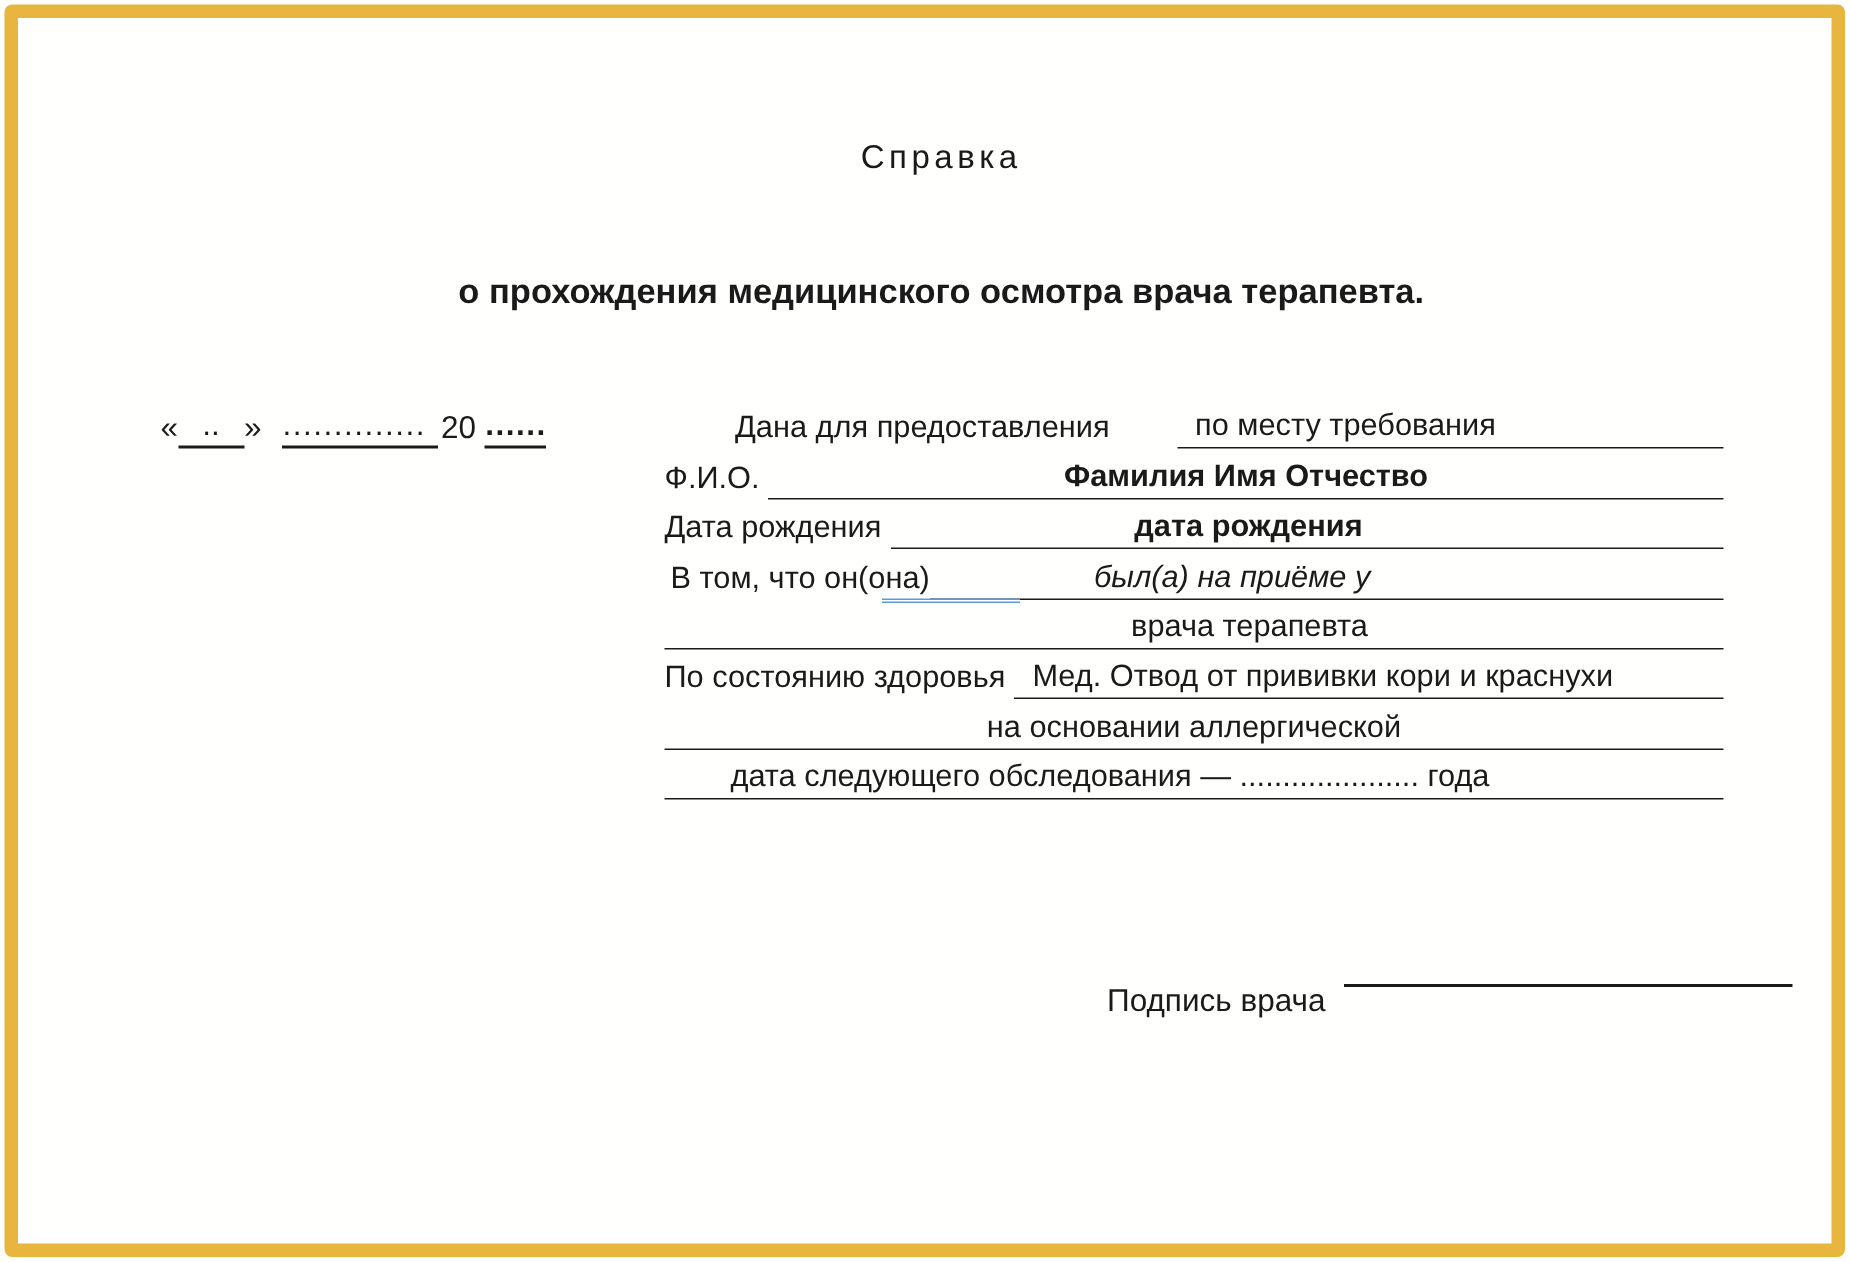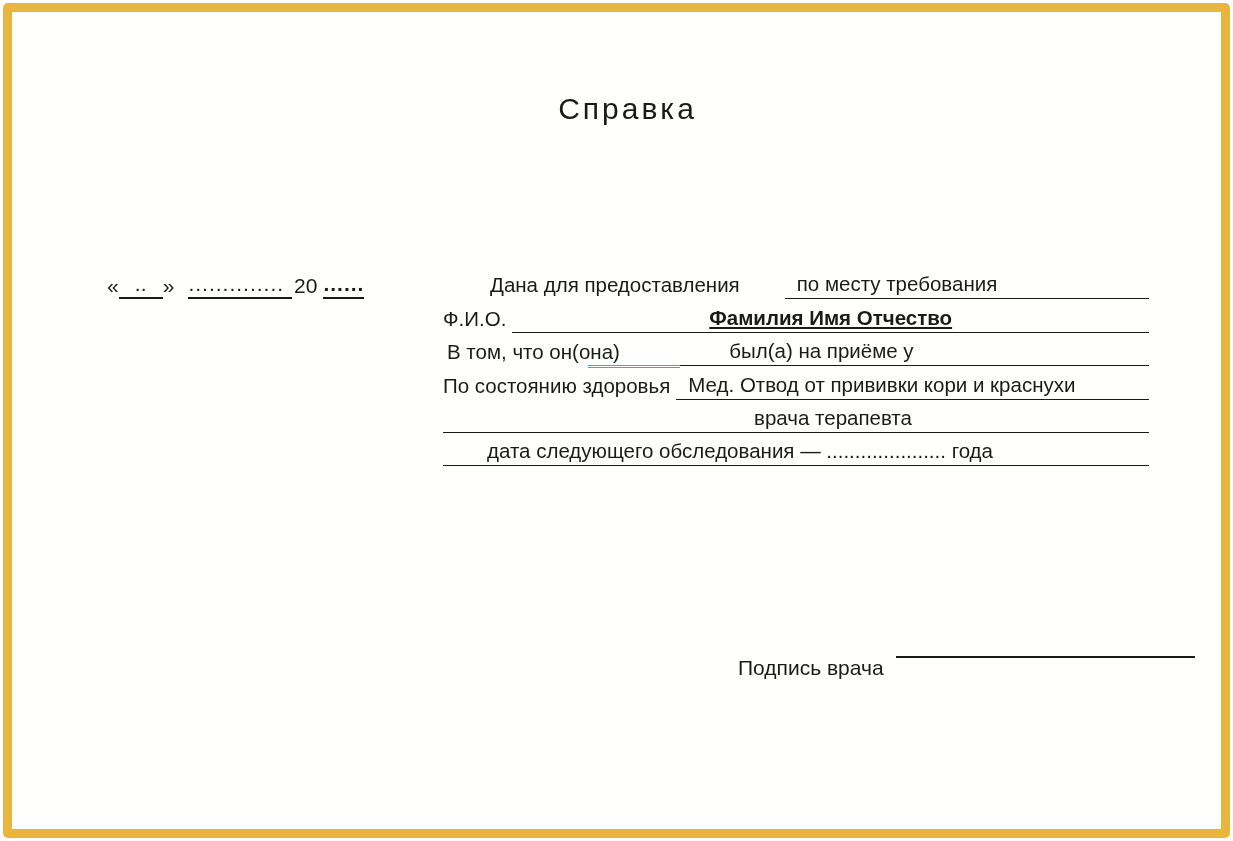--- a/index.html
+++ b/index.html
@@ -6,21 +6,21 @@
   .page {
     position:relative; width:1233px; height:841px; overflow:hidden;
     font-family:"Liberation Sans", sans-serif; color:#1a1a1a; background:#fffffe;
   }
   .paper-border {
     position:absolute; inset:3px; border:9px solid #E8B53E; border-radius:5px;
     pointer-events:none;
   }
   .doc-title {
     position:absolute; top:92px; left:0; width:100%; padding-left:22px; box-sizing:border-box;
-    text-align:center; font-size:30px; letter-spacing:3px; font-weight:400;
+    text-align:center; font-size:22px; letter-spacing:3px; font-weight:400;
   }
   .doc-subtitle {
     position:absolute; top:181px; left:0; width:100%; padding-left:22px; box-sizing:border-box;
     text-align:center; font-size:23px; font-weight:700;
   }
   
   .date-block {
     position:absolute; left:107px; top:268px; height:31px;
     display:flex; align-items:flex-end; font-size:21px; white-space:pre;
   }
@@ -31,28 +31,28 @@
   .year-blank { font-weight:700; margin-left:6px; letter-spacing:1px; }
   .century { margin-left:2px; }
   
   .form { position:absolute; left:443px; top:266px; width:706px; font-size:20.5px; }
   .row { position:relative; display:flex; align-items:flex-end; height:33.4px; white-space:nowrap;justify-content:space-between; }
   .row .label { padding-bottom:2px; flex:0 0 auto; }
   .fill {
     flex:1 1 auto; border-bottom:1.7px solid #1a1a1a;
     text-align:center; padding-bottom:2px; overflow:hidden;
   }
-  .b { font-weight:700;text-decoration:underline; }
+  .b { font-weight:700; }
   .indent47 { padding-left:47px; }
   .indent4  { padding-left:4px; }
   .ml45 { margin-left:45px; }
   .ml6  { margin-left:6px; }
   .left-fill { text-align:left; padding-left:12px; }
   .shiftL78  { padding-right:78px; }
-  .shiftL126 { padding-right:126px; }
+  .shiftL126 { padding-right:126px;font-style:italic; }
   .shiftR74  { padding-left:74px; }
   .textrow { text-align:left; }
   .pl29 { padding-left:29px; }
   .pl44 { padding-left:44px; }
   .grammar-line {
     position:absolute; left:145px; bottom:-2px; width:92px; height:0;
     border-bottom:3px double #5B9BD5;
   }
   
   .signature { position:absolute; left:738px; top:656px; width:457px; height:33px;
@@ -60,20 +60,21 @@
   .signature .label { padding-bottom:2px; }
   .signature .line { flex:1; margin-left:12px; border-bottom:2px solid #1a1a1a; }
 </style>
 </head>
 <body>
 
 <div class="page">
   <div class="paper-border"></div>
 
   <div class="doc-title">Справка</div>
+  <div class="doc-subtitle">о прохождения медицинского осмотра врача терапевта.</div>
 
   <div class="date-block">
     <span class="seg">«</span>
     <span class="seg ul day-blank">..</span>
     <span class="seg">»</span>
     <span class="seg ul month-blank">..............</span>
     <span class="seg century">20</span>
     <span class="seg ul year-blank">......</span>
   </div>
 
@@ -82,37 +83,44 @@
     <div class="row">
       <span class="label indent47">Дана для предоставления</span>
       <span class="fill ml45 left-fill">по месту требования</span>
     </div>
 
     <div class="row">
       <span class="label">Ф.И.О.</span>
       <span class="fill ml6 b">Фамилия Имя Отчество</span>
     </div>
 
+    <div class="row">
+      <span class="label">Дата рождения</span>
+      <span class="fill ml6 b shiftL78">дата рождения</span>
+    </div>
 
     <div class="row">
       <span class="label indent4">В том, что он</span>
       <span class="label">(она)</span>
       <span class="fill shiftL126">был(а) на приёме у</span>
       <span class="grammar-line"></span>
     </div>
 
     <div class="row">
+      <span class="fill shiftR74">врача терапевта</span>
+    </div>
+
+    <div class="row">
       <span class="label">По состоянию здоровья</span>
       <span class="fill ml6 left-fill">Мед. Отвод от прививки кори и краснухи</span>
     </div>
 
     <div class="row">
-      <span class="fill shiftR74">врача терапевта</span>
+      <span class="fill">на основании аллергической</span>
     </div>
-
 
 
 
     <div class="row">
       <span class="fill textrow pl44">дата следующего обследования — ..................... года</span>
     </div>
 
   </div>
 
   <div class="signature">

